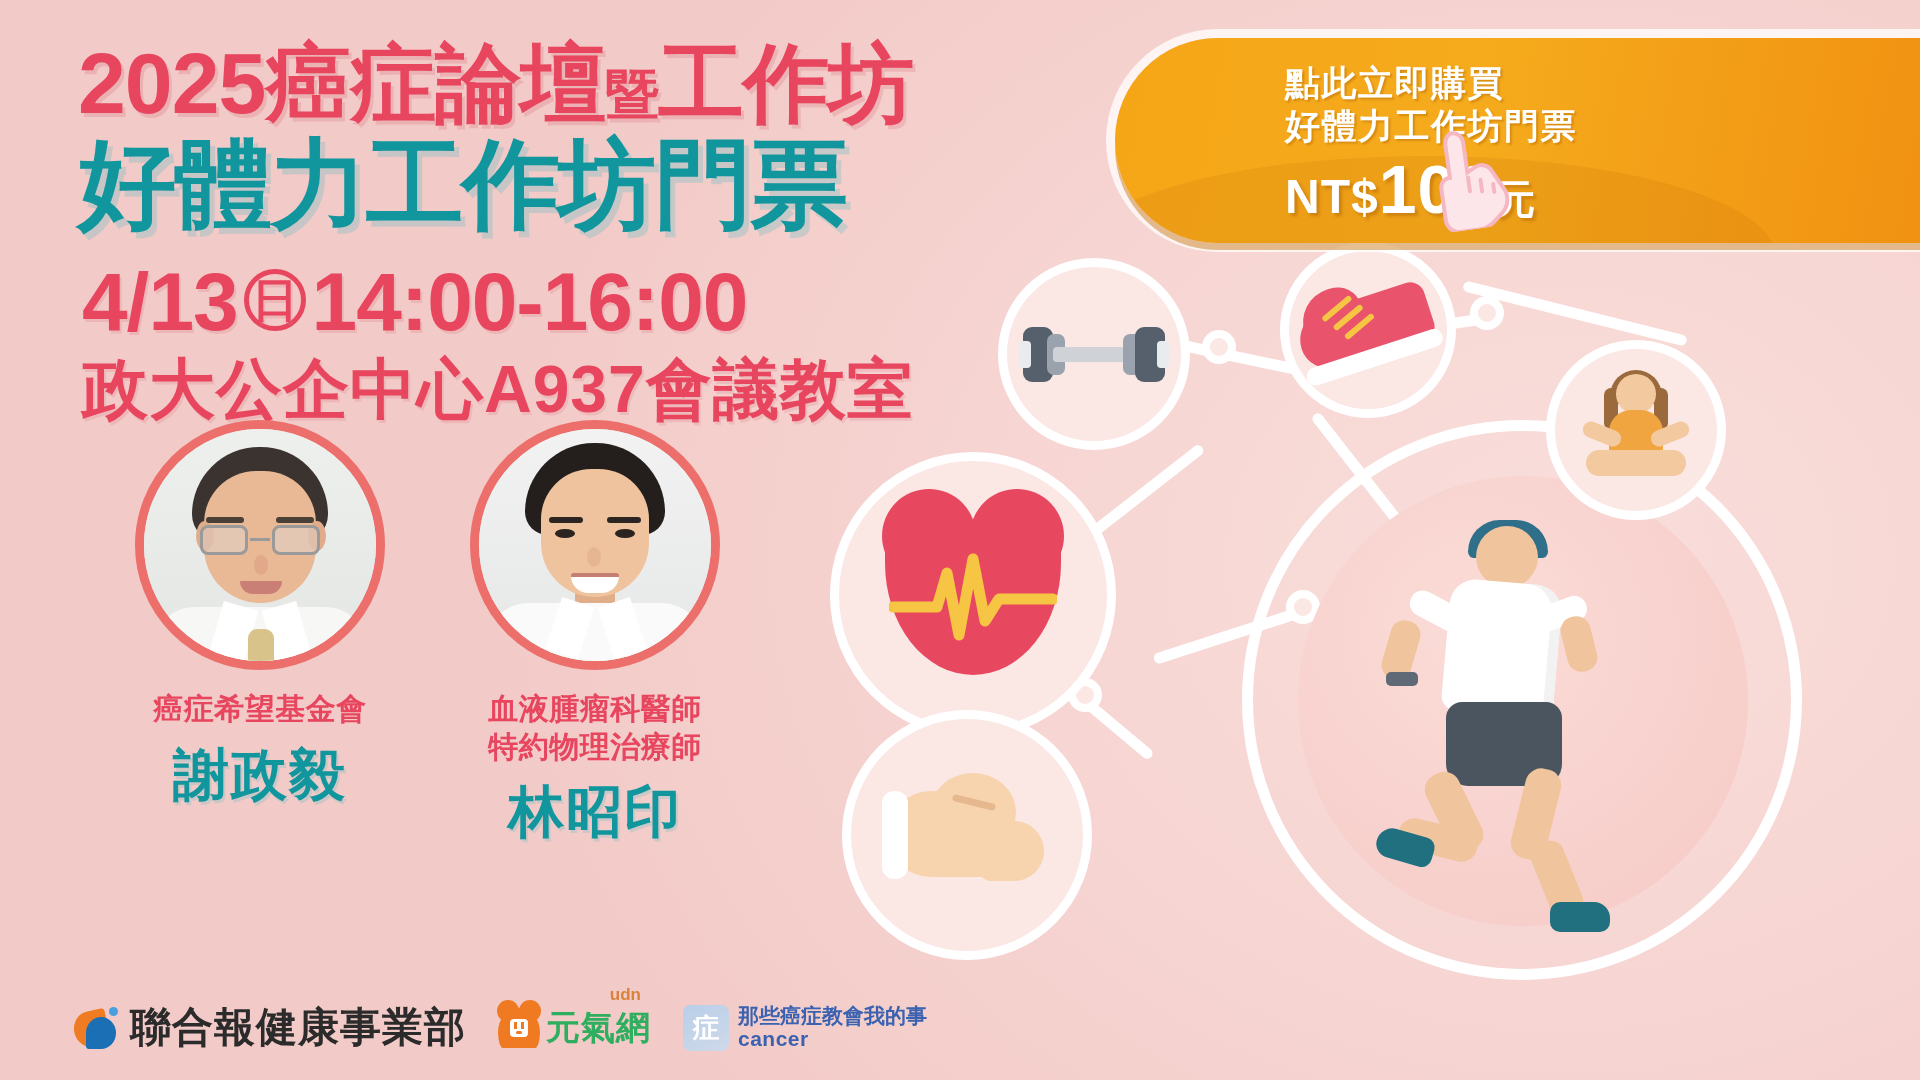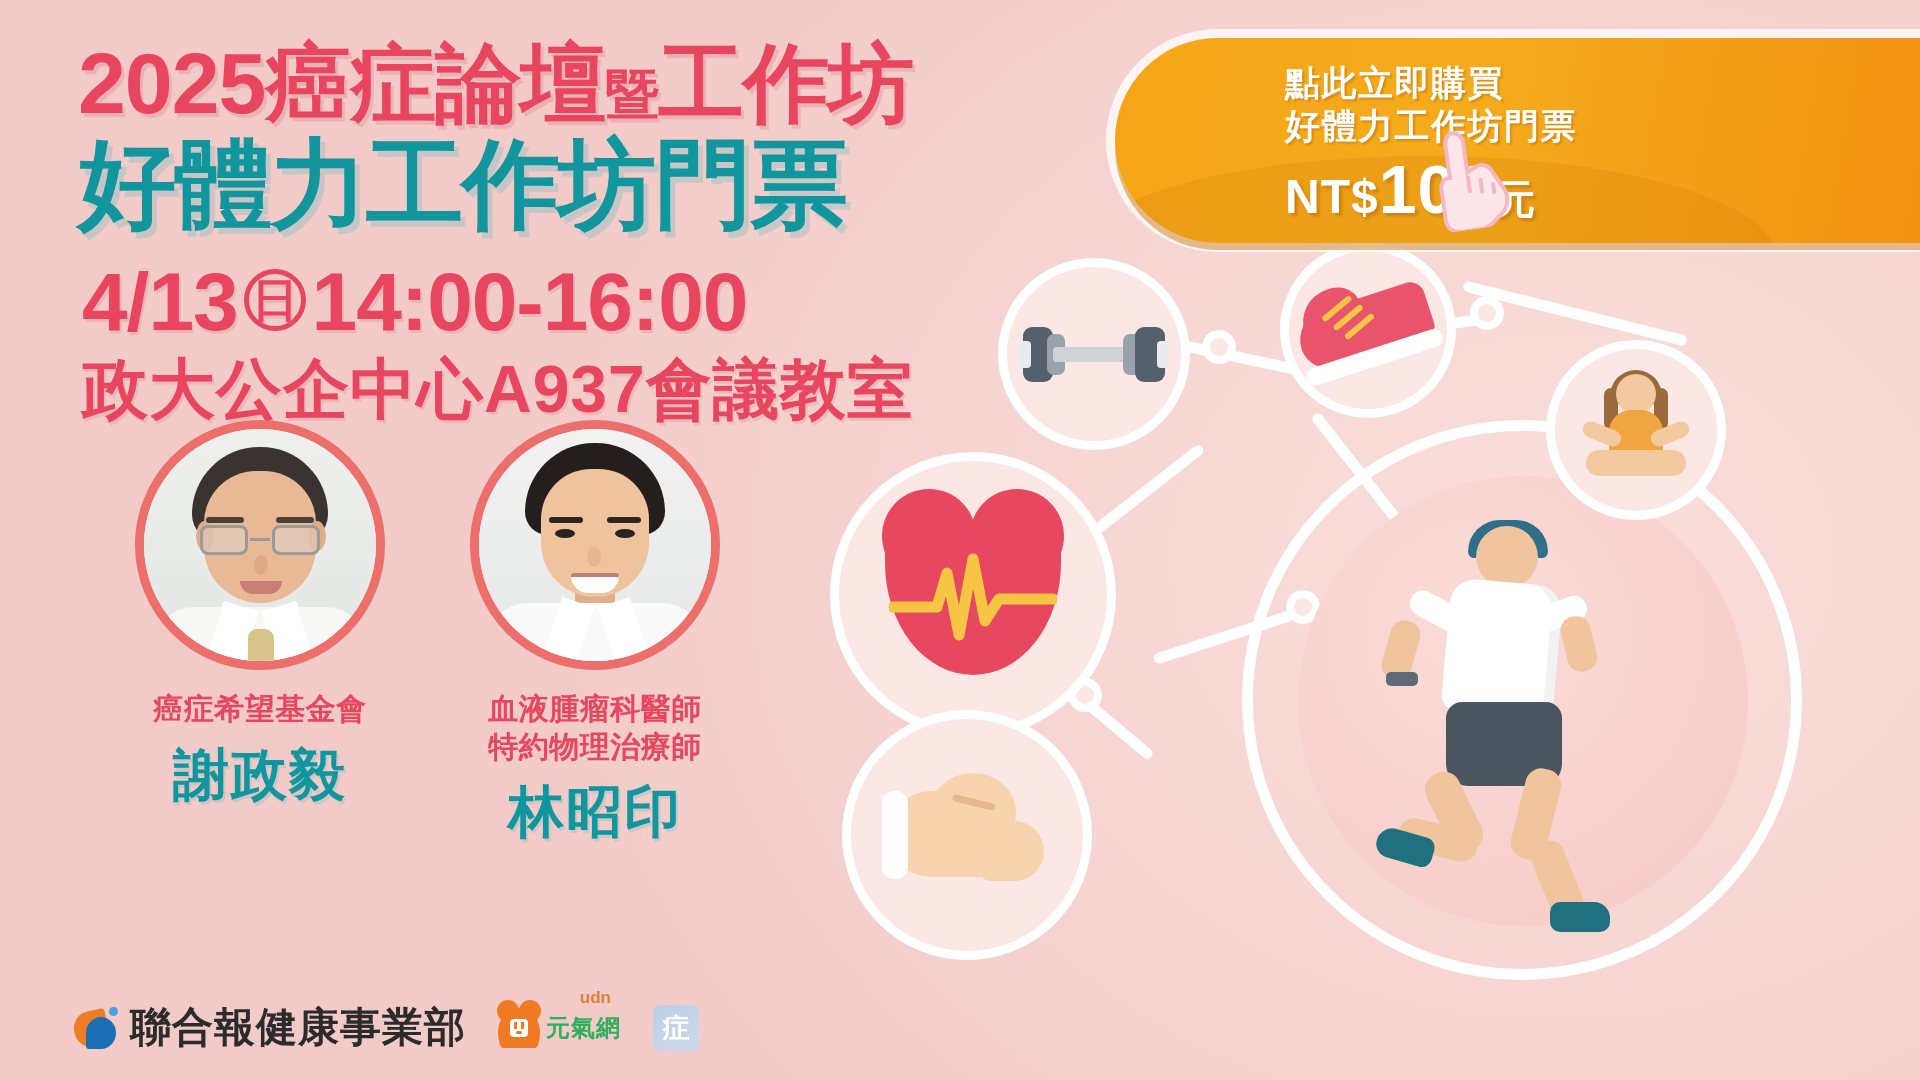--- a/index.html
+++ b/index.html
@@ -163,21 +163,21 @@
   }
   .heart::before, .heart::after {
     content:""; position:absolute; top:-8px; width:22px; height:22px;
     background:#f07a22; border-radius:50%;
   }
   .heart::before { left:-1px; } .heart::after { right:-1px; }
   .heart-face { position:relative; z-index:2; width:18px; height:18px; background:#fff; border-radius:4px; }
   .heart-face i { position:absolute; top:3px; width:3px; height:7px; background:#f07a22; }
   .heart-face i.l { left:4px; } .heart-face i.r { right:4px; }
   .heart-face b { position:absolute; bottom:3px; left:6px; width:6px; height:3px; background:#f07a22; border-radius:2px; }
-  .yq-text { font-size:24px; font-weight:bold; color:#2fae5f; letter-spacing:1px; }
+  .yq-text { font-size:34px; font-weight:bold; color:#2fae5f; letter-spacing:1px; }
   .udn-sup { position:absolute; top:-20px; right:10px; font-size:17px; font-weight:bold; color:#d9823a; }
 
   .logo-cancer { display:flex; align-items:center; gap:9px; }
   .cancer-mark {
     width:46px; height:46px; border-radius:7px;
     background:linear-gradient(150deg,#b9cfe8,#cfd9ea);
     display:flex; align-items:center; justify-content:center;
     color:#fff; font-size:27px; font-weight:bold;
   }
   .cancer-text { line-height:1.08; }
@@ -540,17 +540,21 @@
               <i class="r"></i>
               <b></b>
             </span>
         </span>
         <span class="yq-text">元氣網</span>
         <span class="udn-sup">udn</span>
       </div>
 
       <div class="logo logo-cancer">
         <span class="cancer-mark">症</span>
+        <span class="cancer-text">
+          <span class="zh">那些癌症教會我的事</span><br>
+          <span class="en">cancer</span>
+        </span>
       </div>
 
     </div>
   </div>
 </div>
 
 </body></html>

